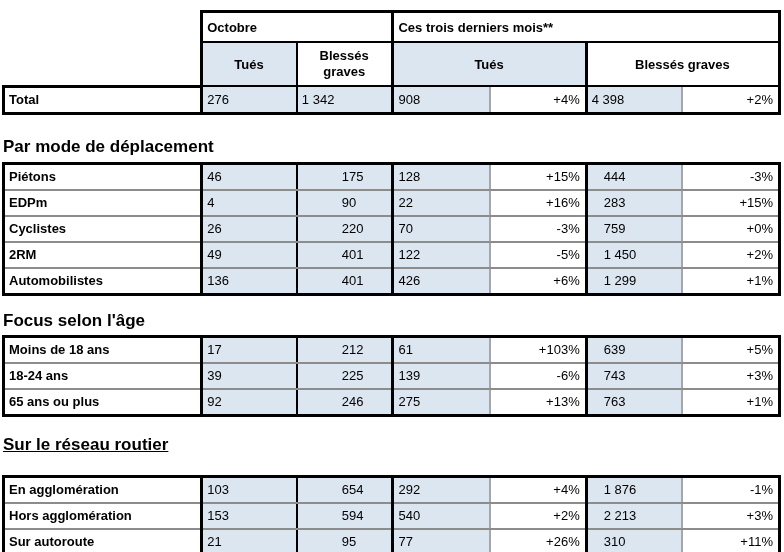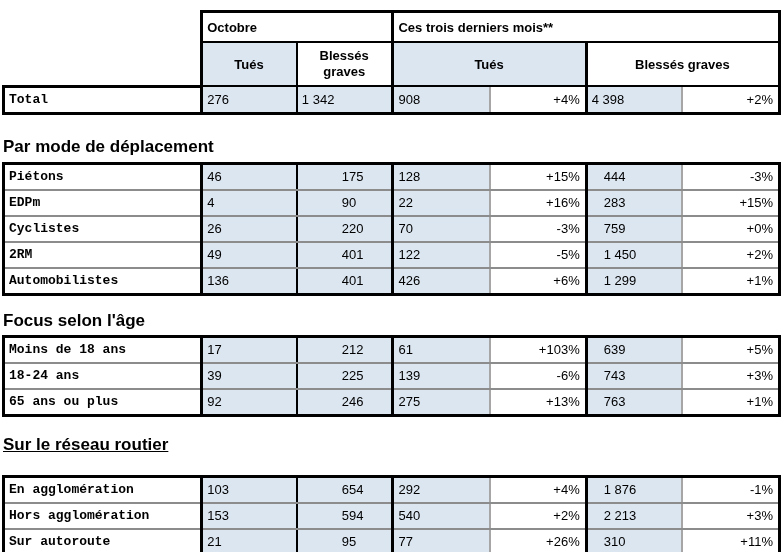--- a/index.html
+++ b/index.html
@@ -34,21 +34,21 @@
     padding:1px 5px 1px 4px;
     vertical-align:middle;
     overflow:hidden;
     white-space:nowrap;
   }
   .ghost{border:none;background:#fff;}
   .hc{font-weight:bold;text-align:center;background:#fff;}
   .hc.left{text-align:left;}
   .hc.wrap{white-space:normal;line-height:1.25;}
   .blue{background:var(--blue);}
-  .lbl{font-weight:bold;text-align:left;background:#fff;font-family:Liberation Mono, monospace;}
+  .lbl{font-weight:bold;text-align:left;background:#fff;}
   .num{background:var(--blue);text-align:left;}
   .var{background:#fff;text-align:right;}
 
   
   .bT3{border-top:3px solid var(--blk);}
   .bB3{border-bottom:3px solid var(--blk);}
   .bB2{border-bottom:2px solid var(--blk);}
   .bL3{border-left:3px solid var(--blk);}
   .bR3{border-right:3px solid var(--blk);}
   .bR2{border-right:2px solid var(--blk);}

